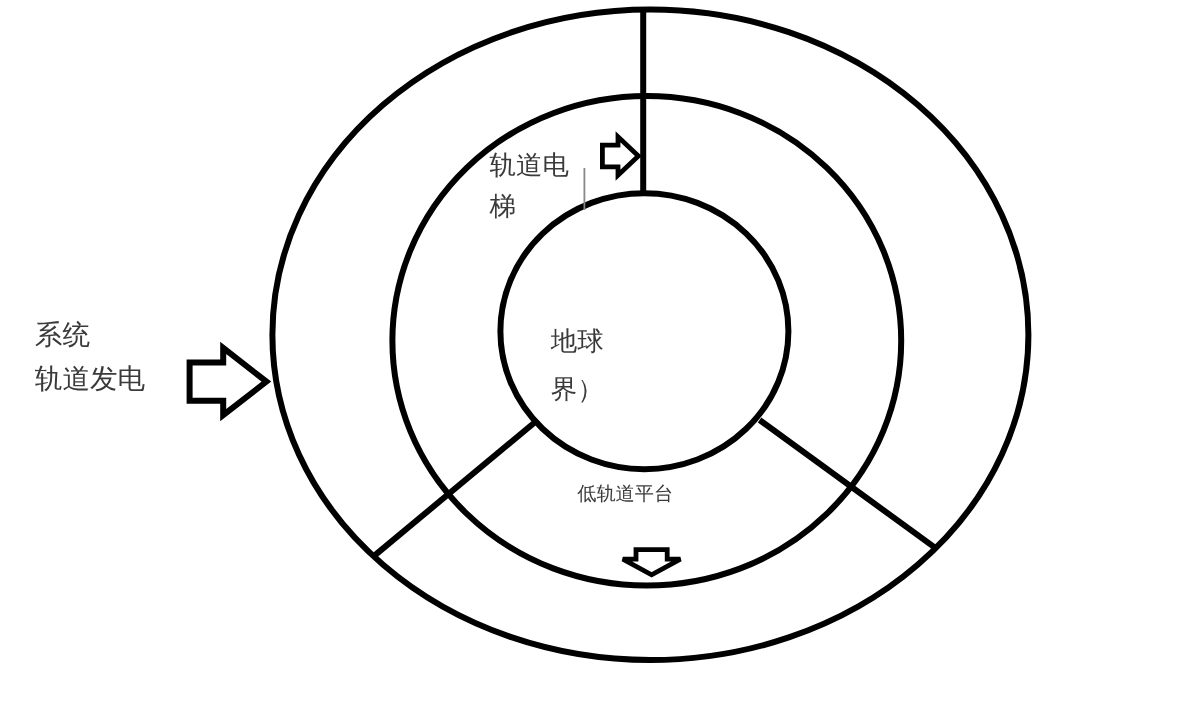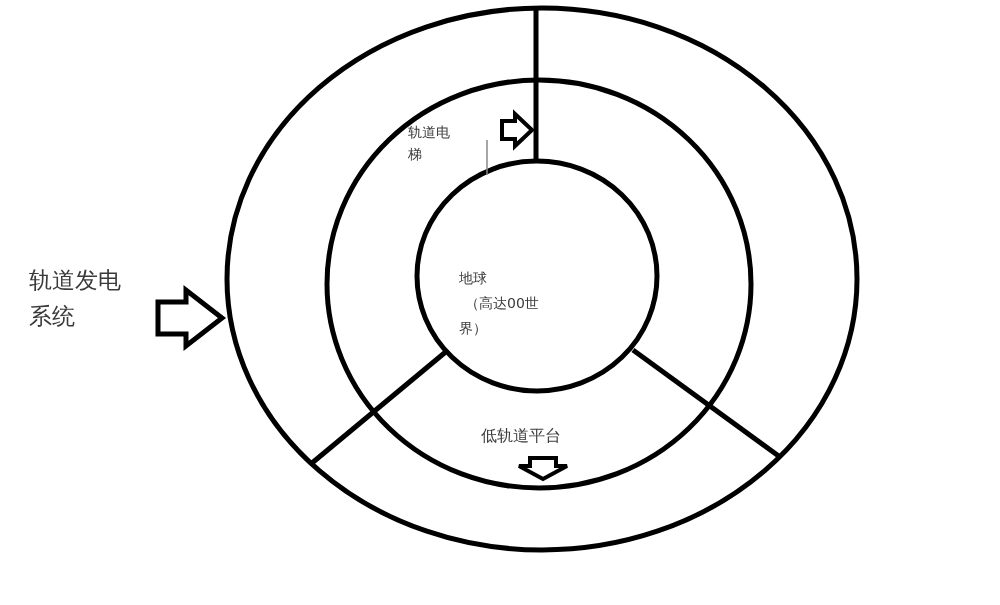--- a/index.html
+++ b/index.html
@@ -1,20 +1,20 @@
 <!DOCTYPE html>
 <html><head>
   <meta charset="utf-8">
   <style>
     html, body { margin: 0; padding: 0; background: #ffffff; }
     body { width: 1000px; height: 605px; position: relative; overflow: hidden; font-family: "DejaVu Sans", sans-serif; }
     #canvas { position: absolute; left: 0; top: 0; width: 1000px; height: 605px; }
     .label { position: absolute; color: #3a3a3a; white-space: nowrap; line-height: 1.55; }
     .label-big { font-size: 23px; }
-    .label-mid { font-size: 14px; }
+    .label-mid { font-size: 22px; }
     .label-small { font-size: 16px; }
   </style>
 </head>
 <body>
 
 <svg id="canvas" viewBox="0 0 1000 605" xmlns="http://www.w3.org/2000/svg">
 
   <ellipse cx="542" cy="279" rx="315" ry="271" fill="none" stroke="#000" stroke-width="5"></ellipse>
   <ellipse cx="539" cy="284" rx="212" ry="204" fill="none" stroke="#000" stroke-width="5"></ellipse>
   <ellipse cx="537" cy="276" rx="120" ry="115" fill="none" stroke="#000" stroke-width="5"></ellipse>
@@ -26,28 +26,27 @@
   <line x1="487" y1="140" x2="487" y2="175" stroke="#888" stroke-width="1.5"></line>
 
   <path d="M158,302 L186,302 L186,290 L222,318 L186,346 L186,334 L158,334 Z" fill="#fff" stroke="#000" stroke-width="5" stroke-linejoin="miter"></path>
 
   <path d="M502,121 L515,121 L515,114 L532,130 L515,146 L515,139 L502,139 Z" fill="#fff" stroke="#000" stroke-width="4" stroke-linejoin="miter"></path>
 
   <path d="M530,458 L530,466 L519,466 L543,479 L567,466 L556,466 L556,458 Z" fill="#fff" stroke="#000" stroke-width="4" stroke-linejoin="miter"></path>
 </svg>
 
 <div class="label label-big" style="left:29px; top:263px;">
+  <div>系统</div>
   <div>轨道发电</div>
-  <div>系统</div>
 </div>
 
 <div class="label label-mid" style="left:408px; top:122px;">
   <div>轨道电</div>
   <div>梯</div>
 </div>
 
 <div class="label label-mid" style="left:459px; top:231px; line-height:1.8;margin-top:35px;">
   <div>地球</div>
-  <div style="margin-left:6px;">（高达00世</div>
   <div>界）</div>
 </div>
 
-<div class="label label-small" style="left:481px; top:424px;">低轨道平台</div>
+<div class="label label-small" style="left:481px; top:400px;">低轨道平台</div>
 
 </body></html>

